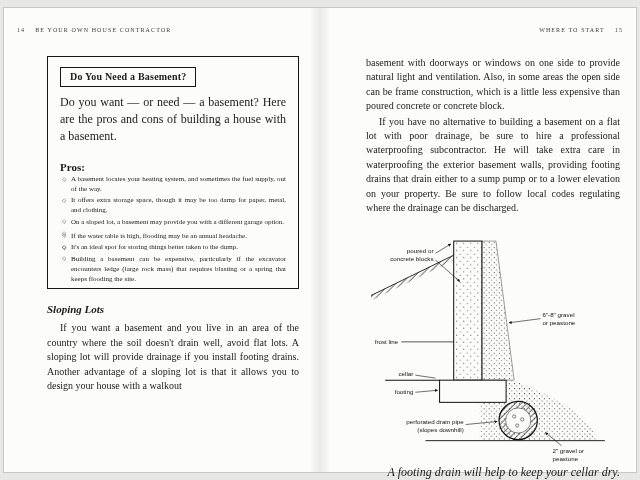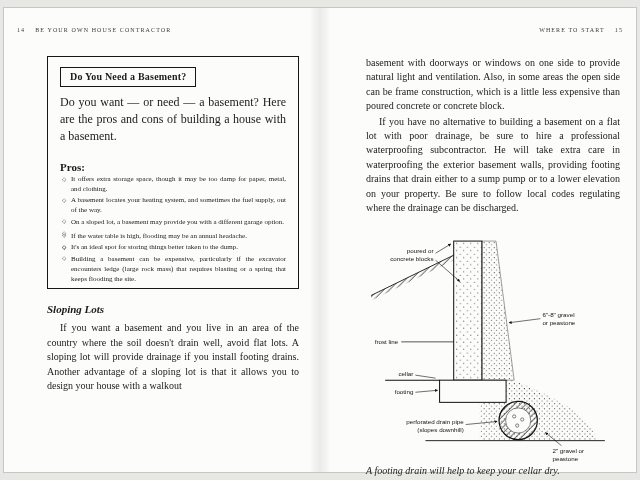--- a/index.html
+++ b/index.html
@@ -60,42 +60,42 @@
   .box li .bullet { position: absolute; left: 0; top: 0.5px; font-size: 5.6px; color: #222; }
 
   .section-heading { font-style: italic; font-weight: bold; font-size: 11px; margin: 14px 0 6px 0; }
   .body-para { font-size: 10px; line-height: 1.44; text-align: justify; }
   .indent { text-indent: 13px; }
   .content-right .body-para { margin-bottom: 1px; }
 
   .diagram-wrap { width: 252px; margin: 16px auto 0 auto; }
   .diagram-wrap svg { display: block; width: 100%; height: auto; }
   svg text { font-family: "Liberation Sans", sans-serif; font-size: 6.2px; fill: #141414; }
-  .caption { font-style: italic; font-size: 10px; text-align: left; margin-top: 0; color: #1b1b1b; }
+  .caption { font-style: italic; font-size: 12px; text-align: right; margin-top: 0; color: #1b1b1b; }
 </style>
 </head>
 <body>
 
 <div class="spread">
 
   <div class="page">
     <div class="running-header rh-left">
       <span>14</span>
       <span>BE YOUR OWN HOUSE CONTRACTOR</span>
     </div>
 
     <div class="content-left">
       <div class="box">
         <div class="box-title">Do You Need a Basement?</div>
         <p>Do you want — or need — a basement? Here are the pros and cons of building a house with a basement.</p>
 
         <div class="pc-label">Pros:</div>
         <ul>
+          <li><span class="bullet">◇</span><span>A basement locates your heating system, and sometimes the fuel supply, out of the way.</span></li>
           <li><span class="bullet">◇</span><span>It offers extra storage space, though it may be too damp for paper, metal, and clothing.</span></li>
-          <li><span class="bullet">◇</span><span>A basement locates your heating system, and sometimes the fuel supply, out of the way.</span></li>
           <li><span class="bullet">◇</span><span>On a sloped lot, a basement may provide you with a different garage option.</span></li>
           <li><span class="bullet">◇</span></li>
         </ul>
 
         <ul>
           <li><span class="bullet">◇</span><span>If the water table is high, flooding may be an annual headache.</span></li>
           <li><span class="bullet">◇</span></li>
           <li><span class="bullet">◇</span><span>It's an ideal spot for storing things better taken to the dump.</span></li>
           <li><span class="bullet">◇</span><span>Building a basement can be expensive, particularly if the excavator encounters ledge (large rock mass) that requires blasting or a spring that keeps flooding the site.</span></li>
         </ul>

